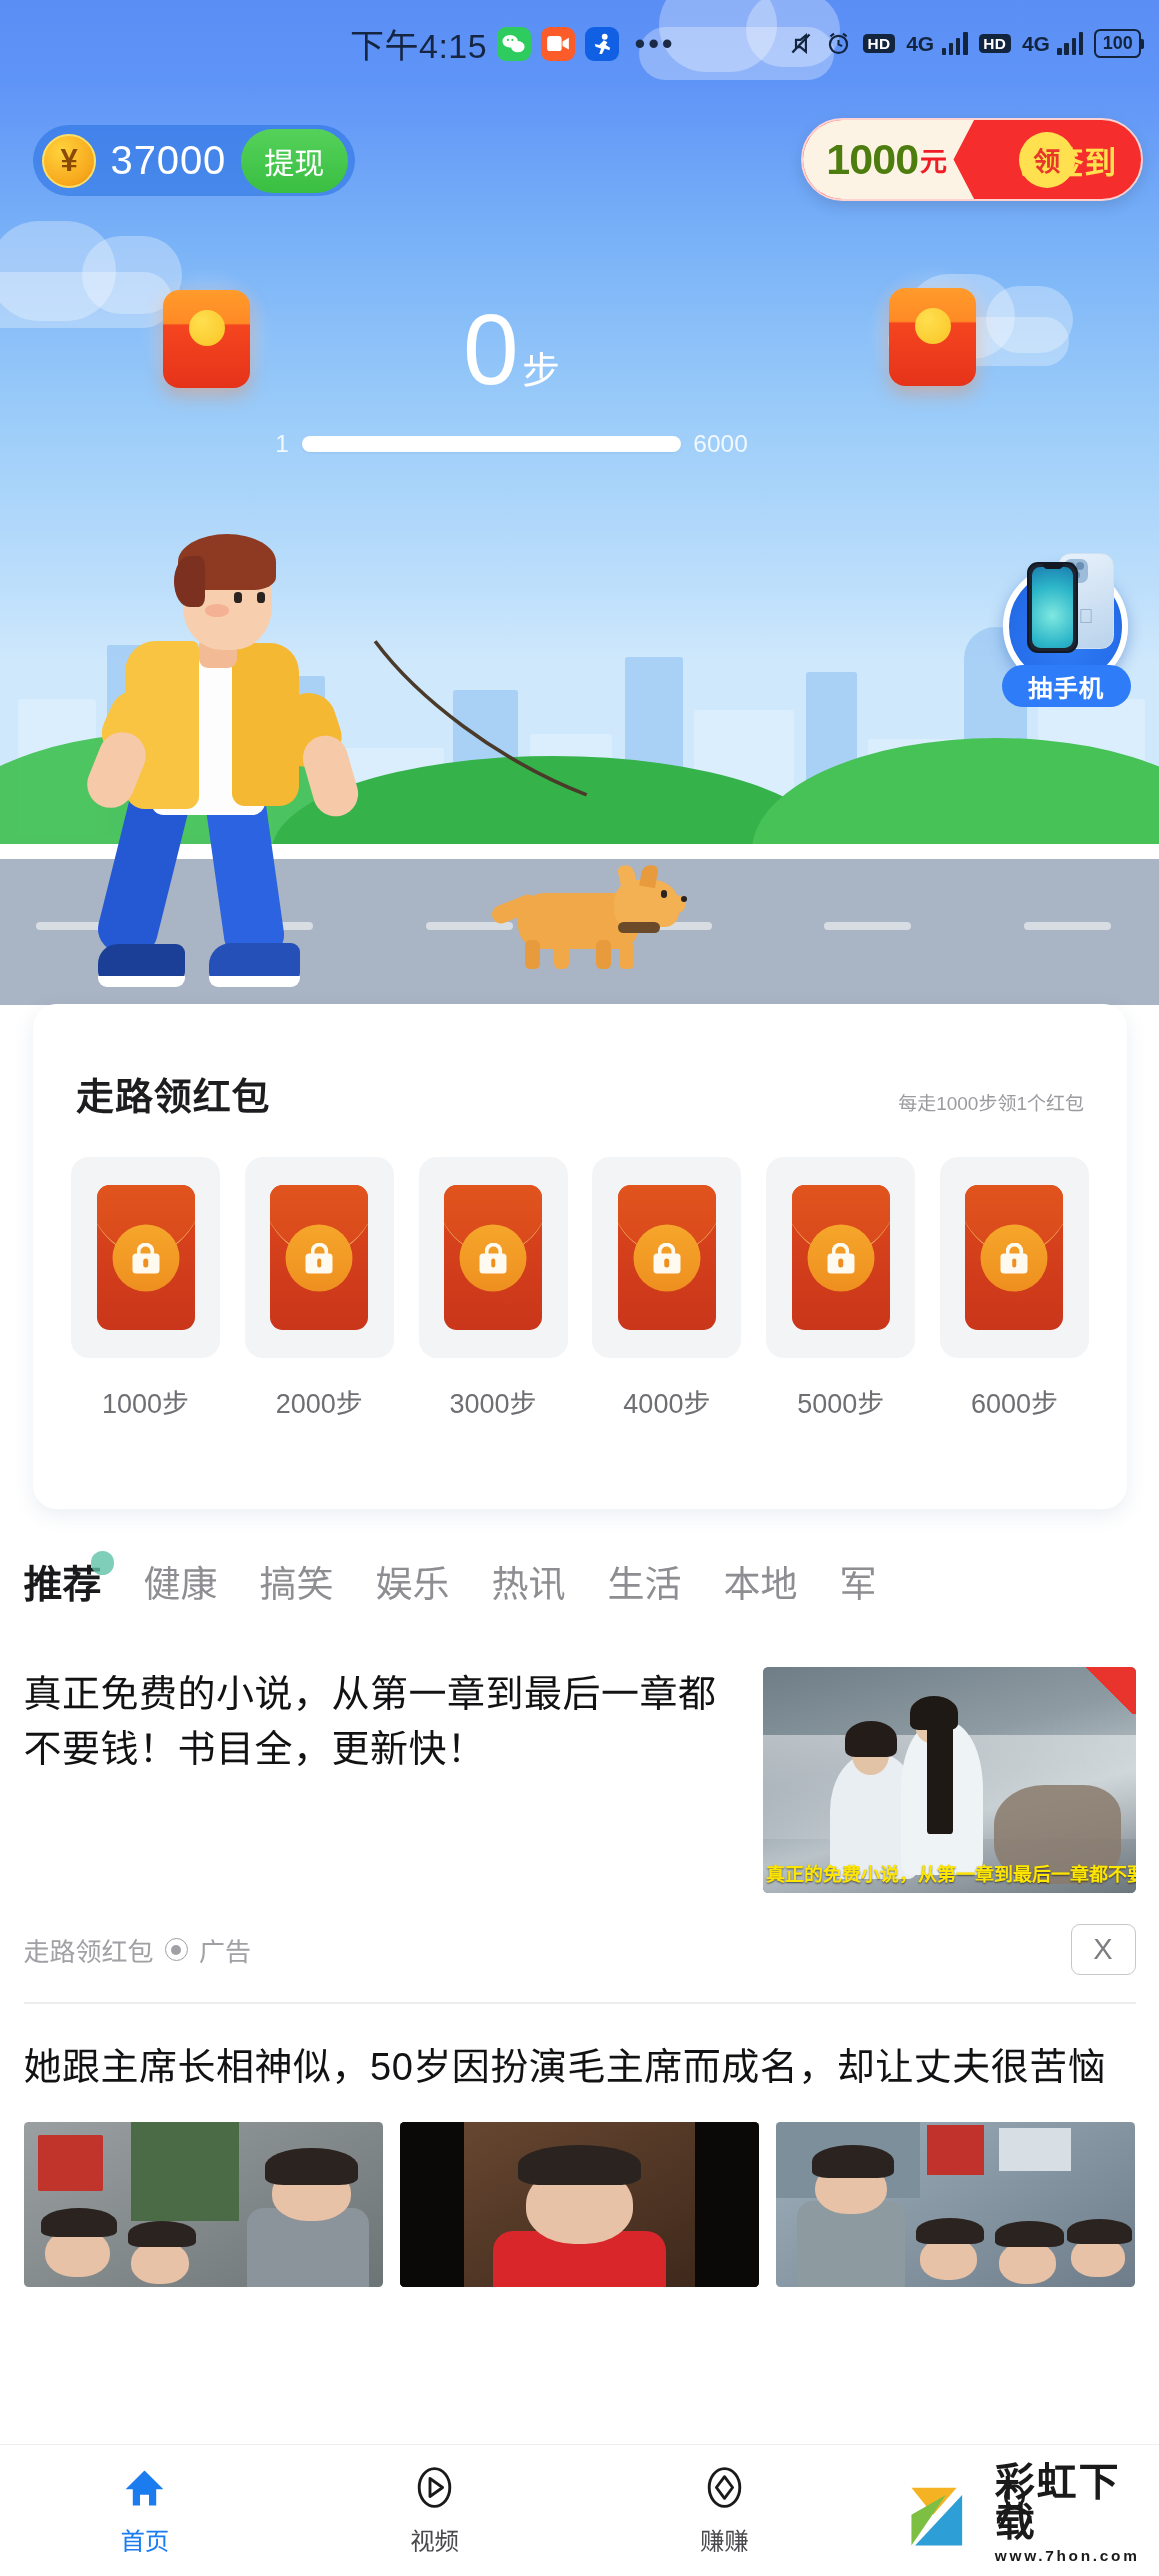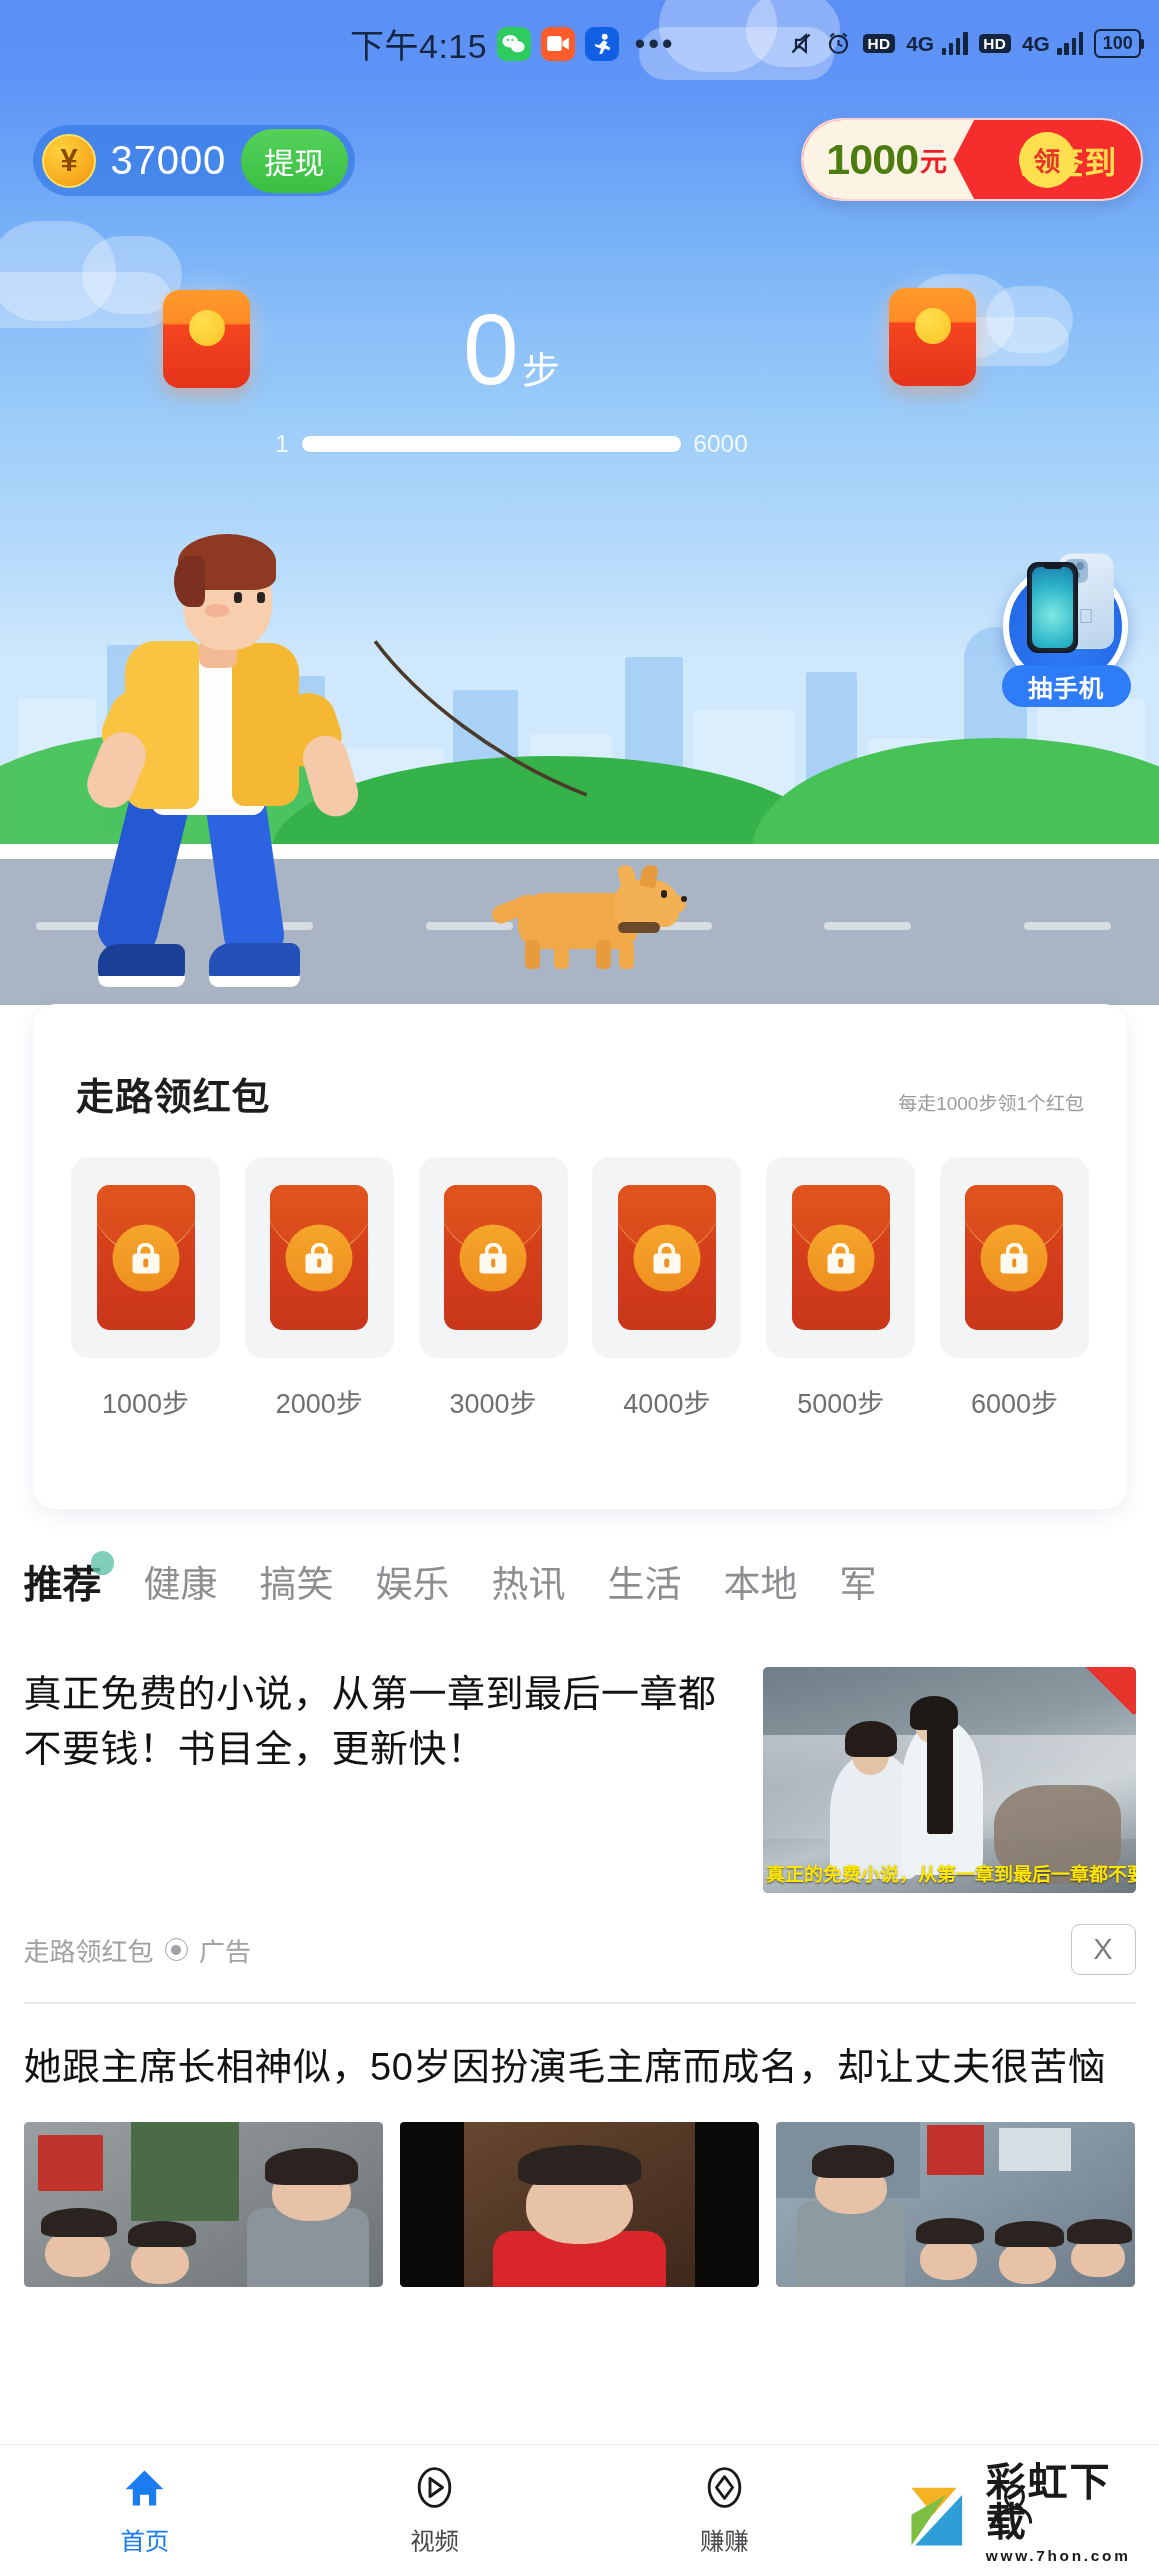--- a/index.html
+++ b/index.html
@@ -198,21 +198,21 @@
   
   .bottomnav { position:absolute; left:0; bottom:0; width:1159px; height:132px; background:#fff;
                border-top:1.8px solid #eeeef0; display:flex; z-index:50; }
   .nav-item { flex:1; display:flex; flex-direction:column; align-items:center; justify-content:center; gap:11px; }
   .nav-label { font-size:24.5px; color:#4a4a4e; }
   .nav-item.active .nav-label { color:#1b7cf0; }
   .nav-ico { width:47px; height:47px; display:flex; align-items:center; justify-content:center; }
 
   
   .watermark { position:absolute; right:7.2px; bottom:5.4px; width:246px; height:116px; z-index:60;
-               display:flex; align-items:center; gap:4px;margin-top:28px; }
+               display:flex; align-items:center; gap:13px;margin-top:28px; }
   .wm-mark { width:76px; height:76px; position:relative; flex:none; }
   .wm-text { display:flex; flex-direction:column; line-height:1; }
   .wm-cn { font-size:40px; font-weight:800; color:#1a1a1a; letter-spacing:1.8px; }
   .wm-url { font-size:15.4px; font-weight:700; color:#1a1a1a; letter-spacing:2.7px; margin-top:6.3px;}
 </style>
 </head>
 <body>
 
 <div id="app">
 

